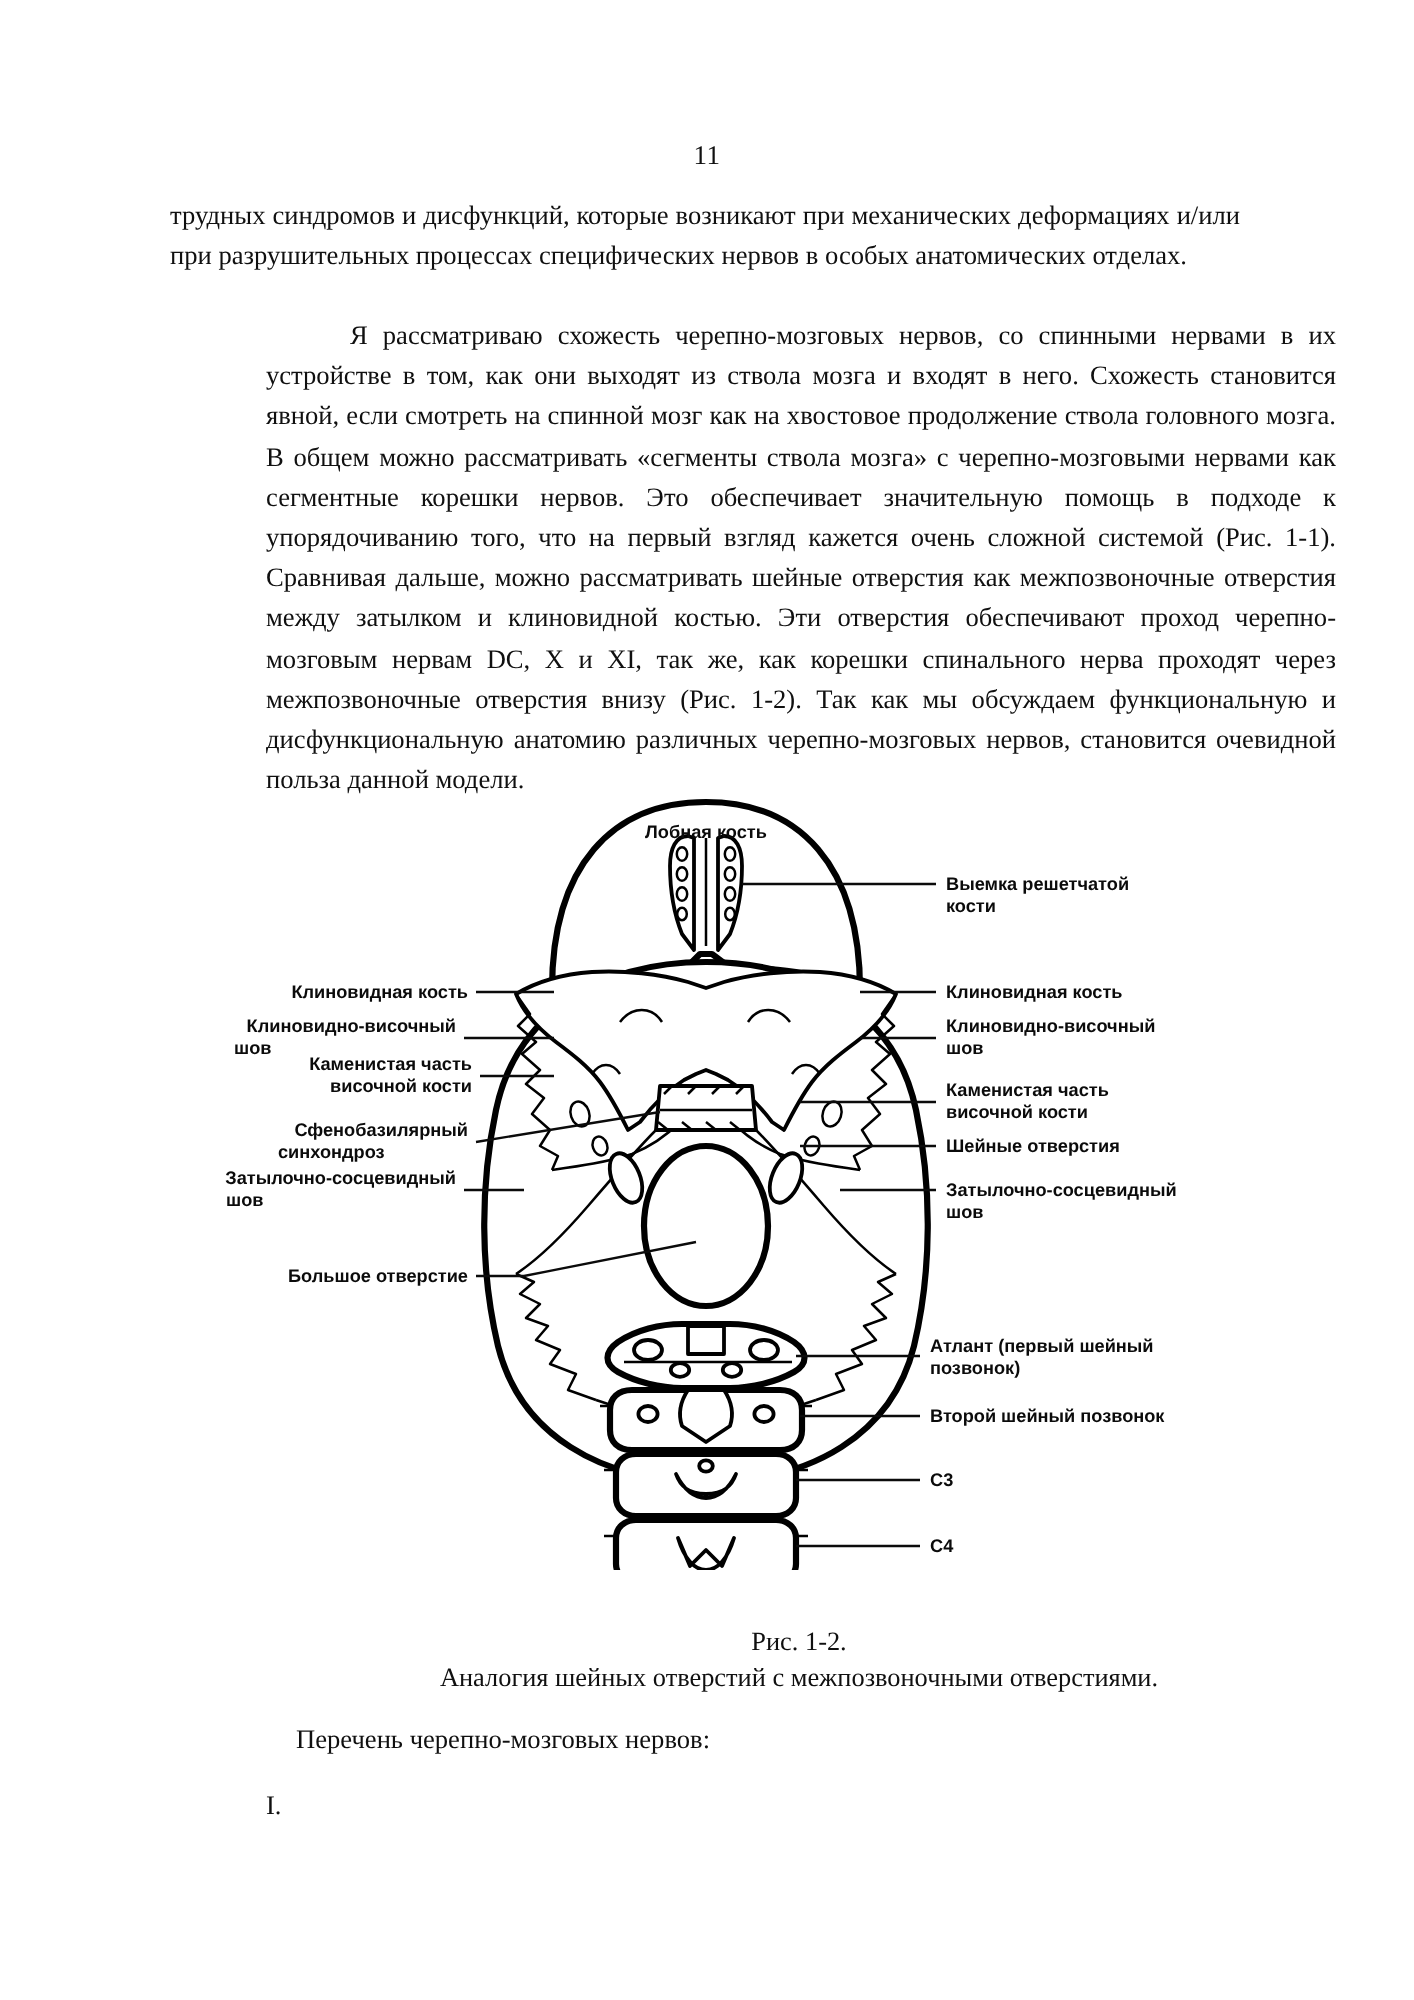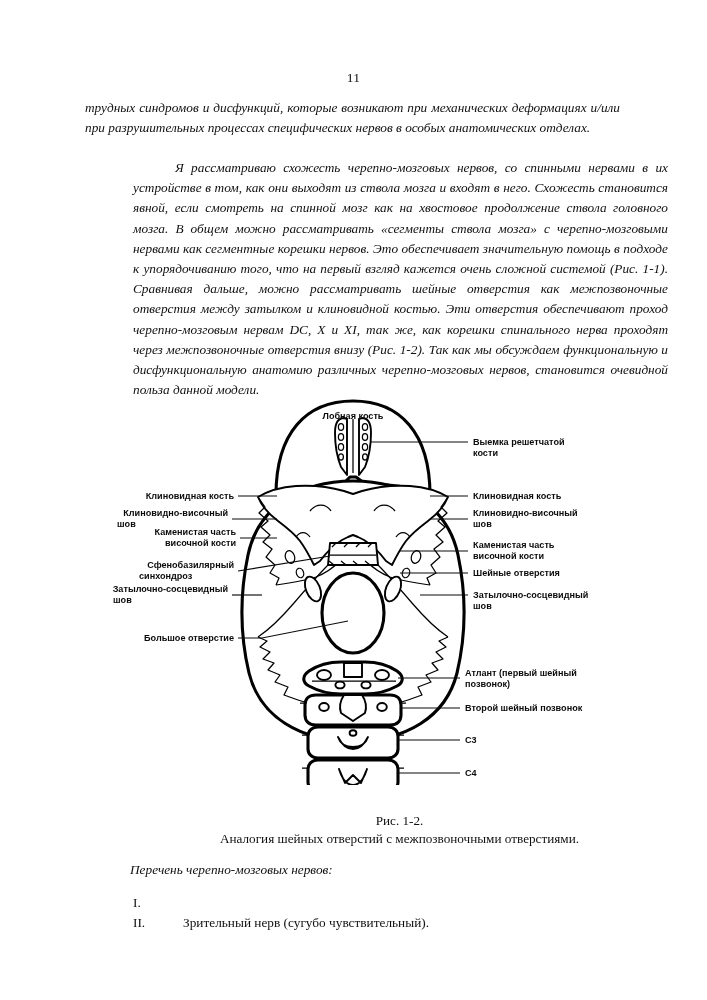--- a/index.html
+++ b/index.html
@@ -37,21 +37,20 @@
 
   
   .textblock {
     position: absolute;
     left: 85px;
     width: 535px;
     font-size: 13.3px;
     line-height: 20.2px;
     text-align: justify;
     text-justify: inter-word;
-    font-style: italic;
   }
   #para-1 { top: 98px; }
   #para-2 { top: 158px; margin-left: 48px; }
 
   .indent { display: inline-block; width: 42px; }
 
   
   .figure {
     position: absolute;
     left: 0;
@@ -69,24 +68,23 @@
     width: 707px;
     text-align: center;
     font-size: 13.2px;
     line-height: 18px;
     margin-left: 46px;
   }
 
   
   .list-lead {
     position: absolute;
-    left: 130px;
+    left: 148px;
     top: 862px;
     font-size: 13.3px;
-    font-style: italic;
   }
   .nerve-list {
     position: absolute;
     left: 133px;
     top: 893px;
     width: 480px;
     font-size: 13.3px;
     line-height: 19.5px;
   }
   .nerve-row { display: flex; }
@@ -345,19 +343,15 @@
     <div>Рис. 1-2.</div>
     <div>Аналогия шейных отверстий с межпозвоночными отверстиями.</div>
   </div>
 
   <div class="list-lead">Перечень черепно-мозговых нервов:</div>
 
   <div class="nerve-list">
     <div class="nerve-row">
       <span class="nerve-num">I.</span>
     </div>
-    <div class="nerve-row">
-      <span class="nerve-num">II.</span>
-      <span class="nerve-txt">Зрительный нерв (сугубо чувствительный).</span>
-    </div>
   </div>
 
 </div>
 
 </body></html>

